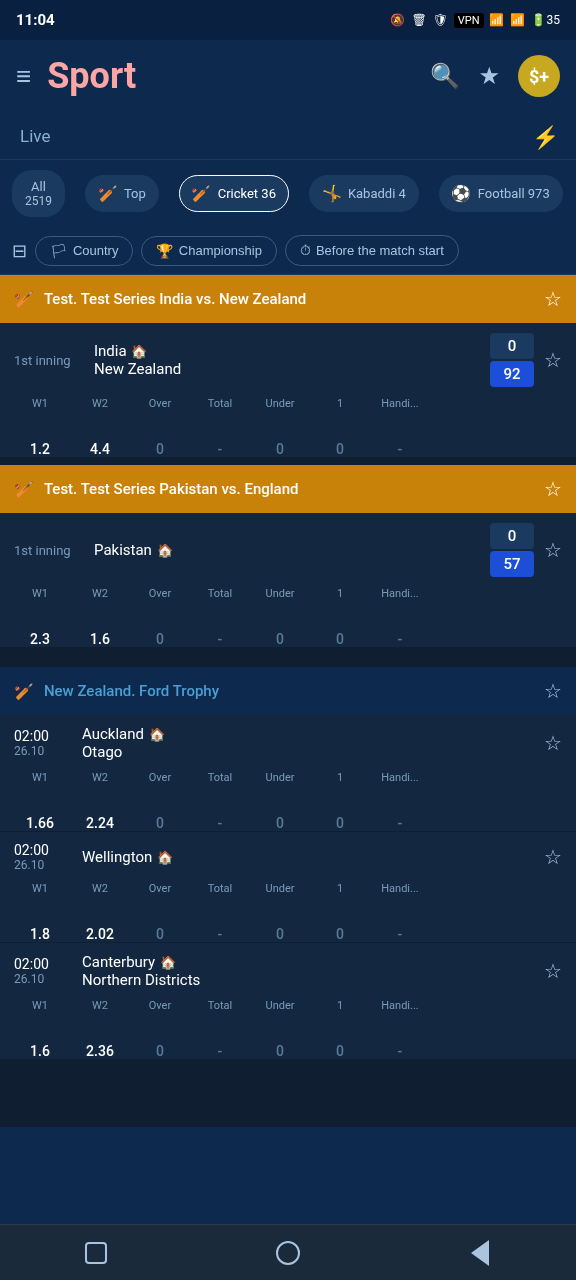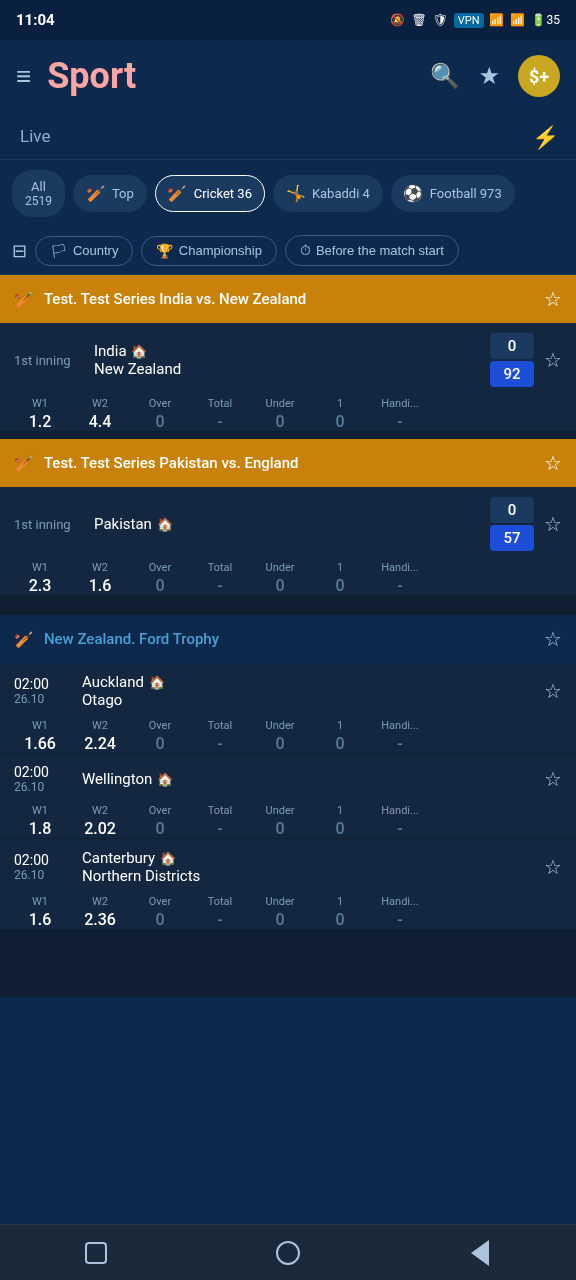--- a/index.html
+++ b/index.html
@@ -69,21 +69,21 @@
       color: #fff;
       border-bottom: 3px solid #f5a623;
     }
     .tab-lightning { font-size: 22px; color: #f5a623; cursor: pointer; }
 
     
     .sport-filter {
       background: #0d2a4e;
       display: flex;
       align-items: center;
-      gap: 8px;
+      gap: 20px;
       padding: 10px 12px;
       overflow-x: auto;
     }
     .sport-filter::-webkit-scrollbar { display: none; }
     .sport-chip {
       display: flex;
       align-items: center;
       gap: 6px;
       padding: 8px 12px;
       border-radius: 20px;
@@ -210,21 +210,21 @@
       overflow-x: auto;
     }
     .odds-row::-webkit-scrollbar { display: none; }
     .odds-cell {
       display: flex;
       flex-direction: column;
       align-items: center;
       min-width: 52px;
     }
     .odds-label { font-size: 11px; color: #7a9ab8; margin-bottom: 2px; }
-    .odds-value { font-size: 16px; color: #fff; font-weight: 500; }
+    .odds-value { font-size: 14px; color: #fff; font-weight: 500; margin-top: 29px; }
     .odds-value.dim { color: #5a7a98; }
 
     
     .upcoming-match-card {
       background: #132840;
       margin-bottom: 1px;
     }
     .upcoming-match-info {
       display: flex;
       align-items: center;
@@ -278,21 +278,21 @@
   </style>
 </head>
 <body>
 
 <div class="status-bar">
   <span class="status-time">11:04</span>
   <div class="status-icons">
     <span>🔕</span>
     <span>🗑</span>
     <span>🛡</span>
-    <span style="font-size:11px;background:#0369a1;padding:1px 4px;border-radius:3px;">VPN</span>
+    <span style="font-size:11px;background:#000000;padding:1px 4px;border-radius:3px;">VPN</span>
     <span>📶</span>
     <span>📶</span>
     <span>🔋35</span>
   </div>
 </div>
 
 <div class="header">
   <div class="header-left">
     <span class="header-icon" style="font-size:26px;">≡</span>
     <span class="header-title">Sport</span>

